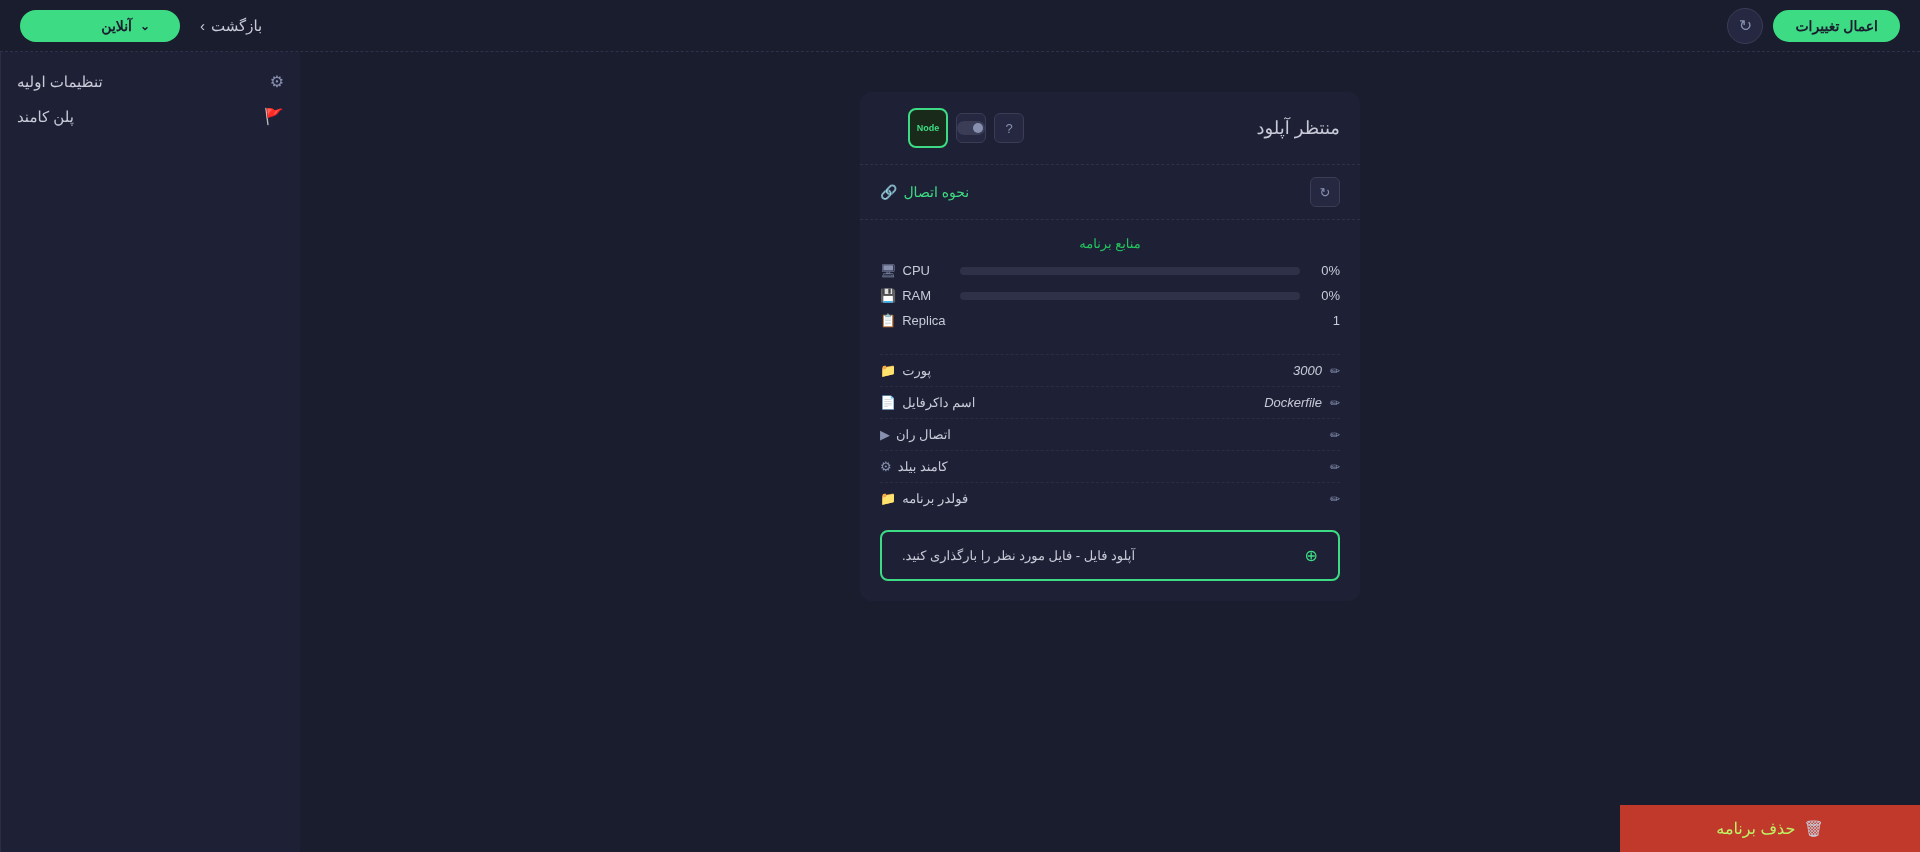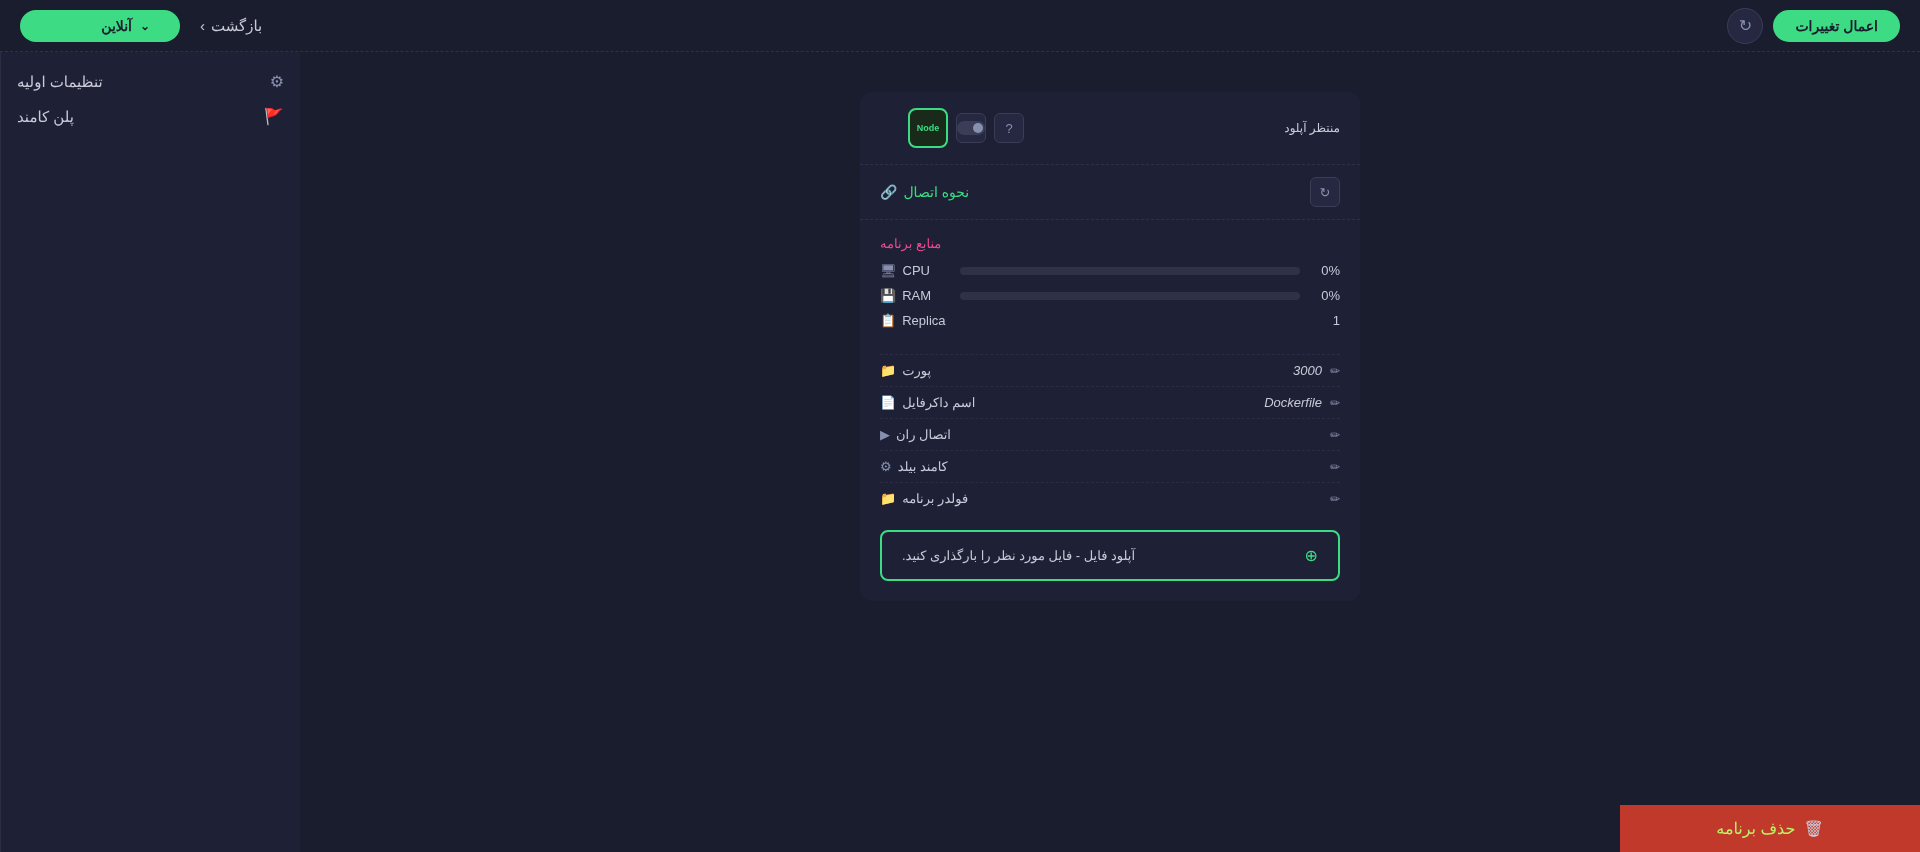--- a/index.html
+++ b/index.html
@@ -138,21 +138,21 @@
       justify-content: space-between;
       padding: 16px 20px;
       border-bottom: 1px dashed #2e3148;
     }
     .card-header-right {
       display: flex;
       align-items: center;
       gap: 10px;
     }
     .card-title {
-      font-size: 12px;
+      font-size: 18px;
       color: #c8cad8;
     }
     .header-icons {
       display: flex;
       align-items: center;
       gap: 8px;
     }
     .node-logo {
       width: 40px;
       height: 40px;
@@ -197,22 +197,22 @@
       font-size: 14px;
       cursor: pointer;
     }
 
     
     .resources-section {
       padding: 16px 20px;
     }
     .section-label {
       font-size: 13px;
-      color: #ec4899;
-      text-align: left;
+      color: #22c55e;
+      text-align: center;
       margin-bottom: 12px;
     }
 
     .resource-row {
       display: flex;
       align-items: center;
       justify-content: space-between;
       margin-bottom: 10px;
     }
     .resource-row-left {

